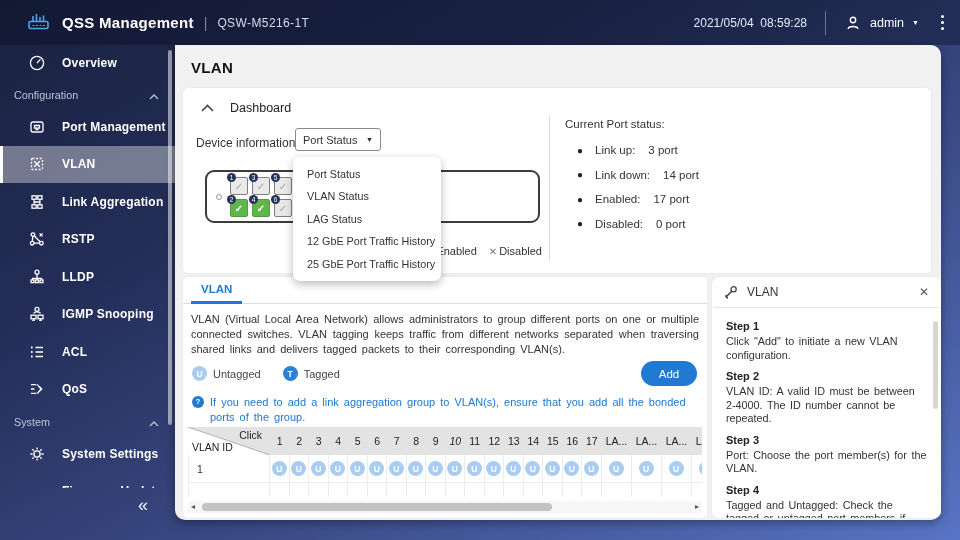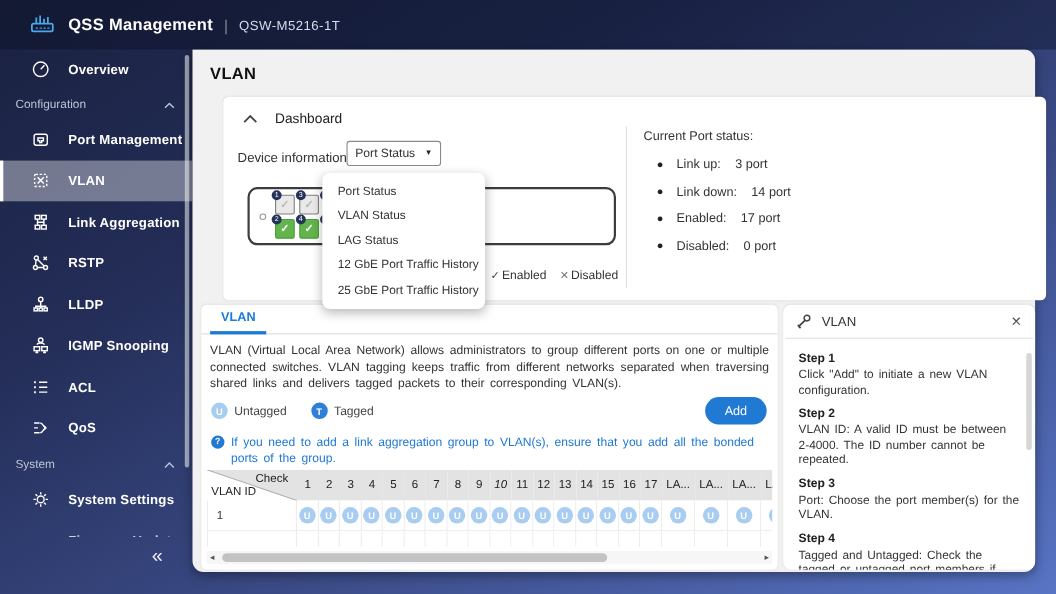--- a/index.html
+++ b/index.html
@@ -36,21 +36,21 @@
   .m-sec .lbl { color:#bcc3d6; font-size:10.8px; font-weight:normal; }
   .m-sec .chev { margin-left:auto; }
   .side-scroll { position:absolute; right:3px; top:5px; width:4px; height:375px;
     background:rgba(255,255,255,0.55); border-radius:2px; }
   .collapse { position:absolute; left:138px; top:450px; color:#eef1f8; font-size:18px; cursor:pointer; }
   
   .main { position:absolute; left:175px; top:45px; width:766px; height:475px;
     background:#f1f1f2; border-radius:0 10px 10px 10px; box-shadow:0 3px 10px rgba(0,0,0,0.35); z-index:10; }
   .page-title { position:absolute; left:16px; top:14px; font-size:15px; font-weight:bold; color:#111; letter-spacing:0.3px; }
   .card { position:absolute; background:#fff; border-radius:5px; box-shadow:0 0 2px rgba(0,0,0,0.08); }
-  .dash-card { left:8px; top:43px; width:748px; height:185px;margin-left:20px; }
+  .dash-card { left:8px; top:43px; width:748px; height:185px; }
   .dash-head { position:absolute; left:18px; top:13px; display:flex; align-items:center; cursor:pointer; }
   .dash-head .lbl { font-size:12.5px; color:#222; margin-left:16px; }
   .dev-label { position:absolute; left:13px; top:48px; font-size:12px; color:#333; }
   .select-box { position:absolute; left:112px; top:40px; width:86px; height:23px; background:#fff;
     border:1px solid #8a8a8a; border-radius:3px; font-size:11px; color:#333;
     display:flex; align-items:center; padding:0 7px; cursor:pointer; }
   .select-box .sv { flex:1; }
   .select-box .caret2 { font-size:7px; color:#222; }
   
   .port-panel { position:absolute; left:22px; top:82px; width:335px; height:53px;
@@ -136,20 +136,37 @@
   <span class="logo">
     <svg viewBox="0 0 26 22" fill="none" stroke="#4aa8e8" stroke-width="1.6">
       <path d="M7 9 V4 M10.5 9 V2 M14 9 V5 M17.5 9 V3.5"></path>
       <rect x="3" y="9.5" width="19" height="7" rx="1.5"></rect>
       <path d="M6.5 13.5 h2 M10 13.5 h2 M13.5 13.5 h2 M17 13.5 h2" stroke-width="1.2"></path>
     </svg>
   </span>
   <span class="app-title">QSS Management</span>
   <span class="tb-sep">|</span>
   <span class="device-model">QSW-M5216-1T</span>
+  <div class="tb-right">
+    <span class="datetime">2021/05/04  08:59:28</span>
+    <span class="tb-vdiv"></span>
+    <span class="person">
+      <svg viewBox="0 0 18 18" fill="none" stroke="#fff" stroke-width="1.4">
+        <circle cx="9" cy="6" r="2.7"></circle>
+          <path d="M4.2 15 c0-3.4 9.6-3.4 9.6 0"></path>
+      </svg>
+    </span>
+    <span class="username">admin</span>
+    <span class="caret">▼</span>
+    <span class="kebab">
+        <i></i>
+        <i></i>
+        <i></i>
+      </span>
+  </div>
 </div>
 
 <div class="sidebar">
   <div class="menu" id="menu">
       <div class="m-item" style="height: 36px;">
         <span class="ic"><svg viewBox="0 0 18 18" width="18" height="18" fill="none" stroke="#fff" stroke-width="1.3">
             <circle cx="9" cy="9" r="6.6"></circle>
             <path d="M9 9 L12.4 5.4"></path>
           </svg></span>
         <span class="lbl">Overview</span>
@@ -362,21 +379,21 @@
       <span>If you need to add a link aggregation group to VLAN(s), ensure that you add all the bonded ports of the group.</span>
     </div>
 
     <div class="vtable" id="vtable">
         <div class="trow">
           <div class="corner">
             <svg viewBox="0 0 100 100" preserveAspectRatio="none">
               <polygon points="0,0 100,0 100,100" fill="#e3e3e3"></polygon>
               <line x1="0" y1="0" x2="100" y2="100" stroke="#b0b0b0" stroke-width="1" vector-effect="non-scaling-stroke"></line>
             </svg>
-            <span class="ctop">Check</span>
+            <span class="ctop">Click</span>
             <span class="cbot">VLAN ID</span>
           </div>
           <div class="hcell" style="width: 19.5px;">1</div>
           <div class="hcell" style="width: 19.5px;">2</div>
           <div class="hcell" style="width: 19.5px;">3</div>
           <div class="hcell" style="width: 19.5px;">4</div>
           <div class="hcell" style="width: 19.5px;">5</div>
           <div class="hcell" style="width: 19.5px;">6</div>
           <div class="hcell" style="width: 19.5px;">7</div>
           <div class="hcell" style="width: 19.5px;">8</div>

